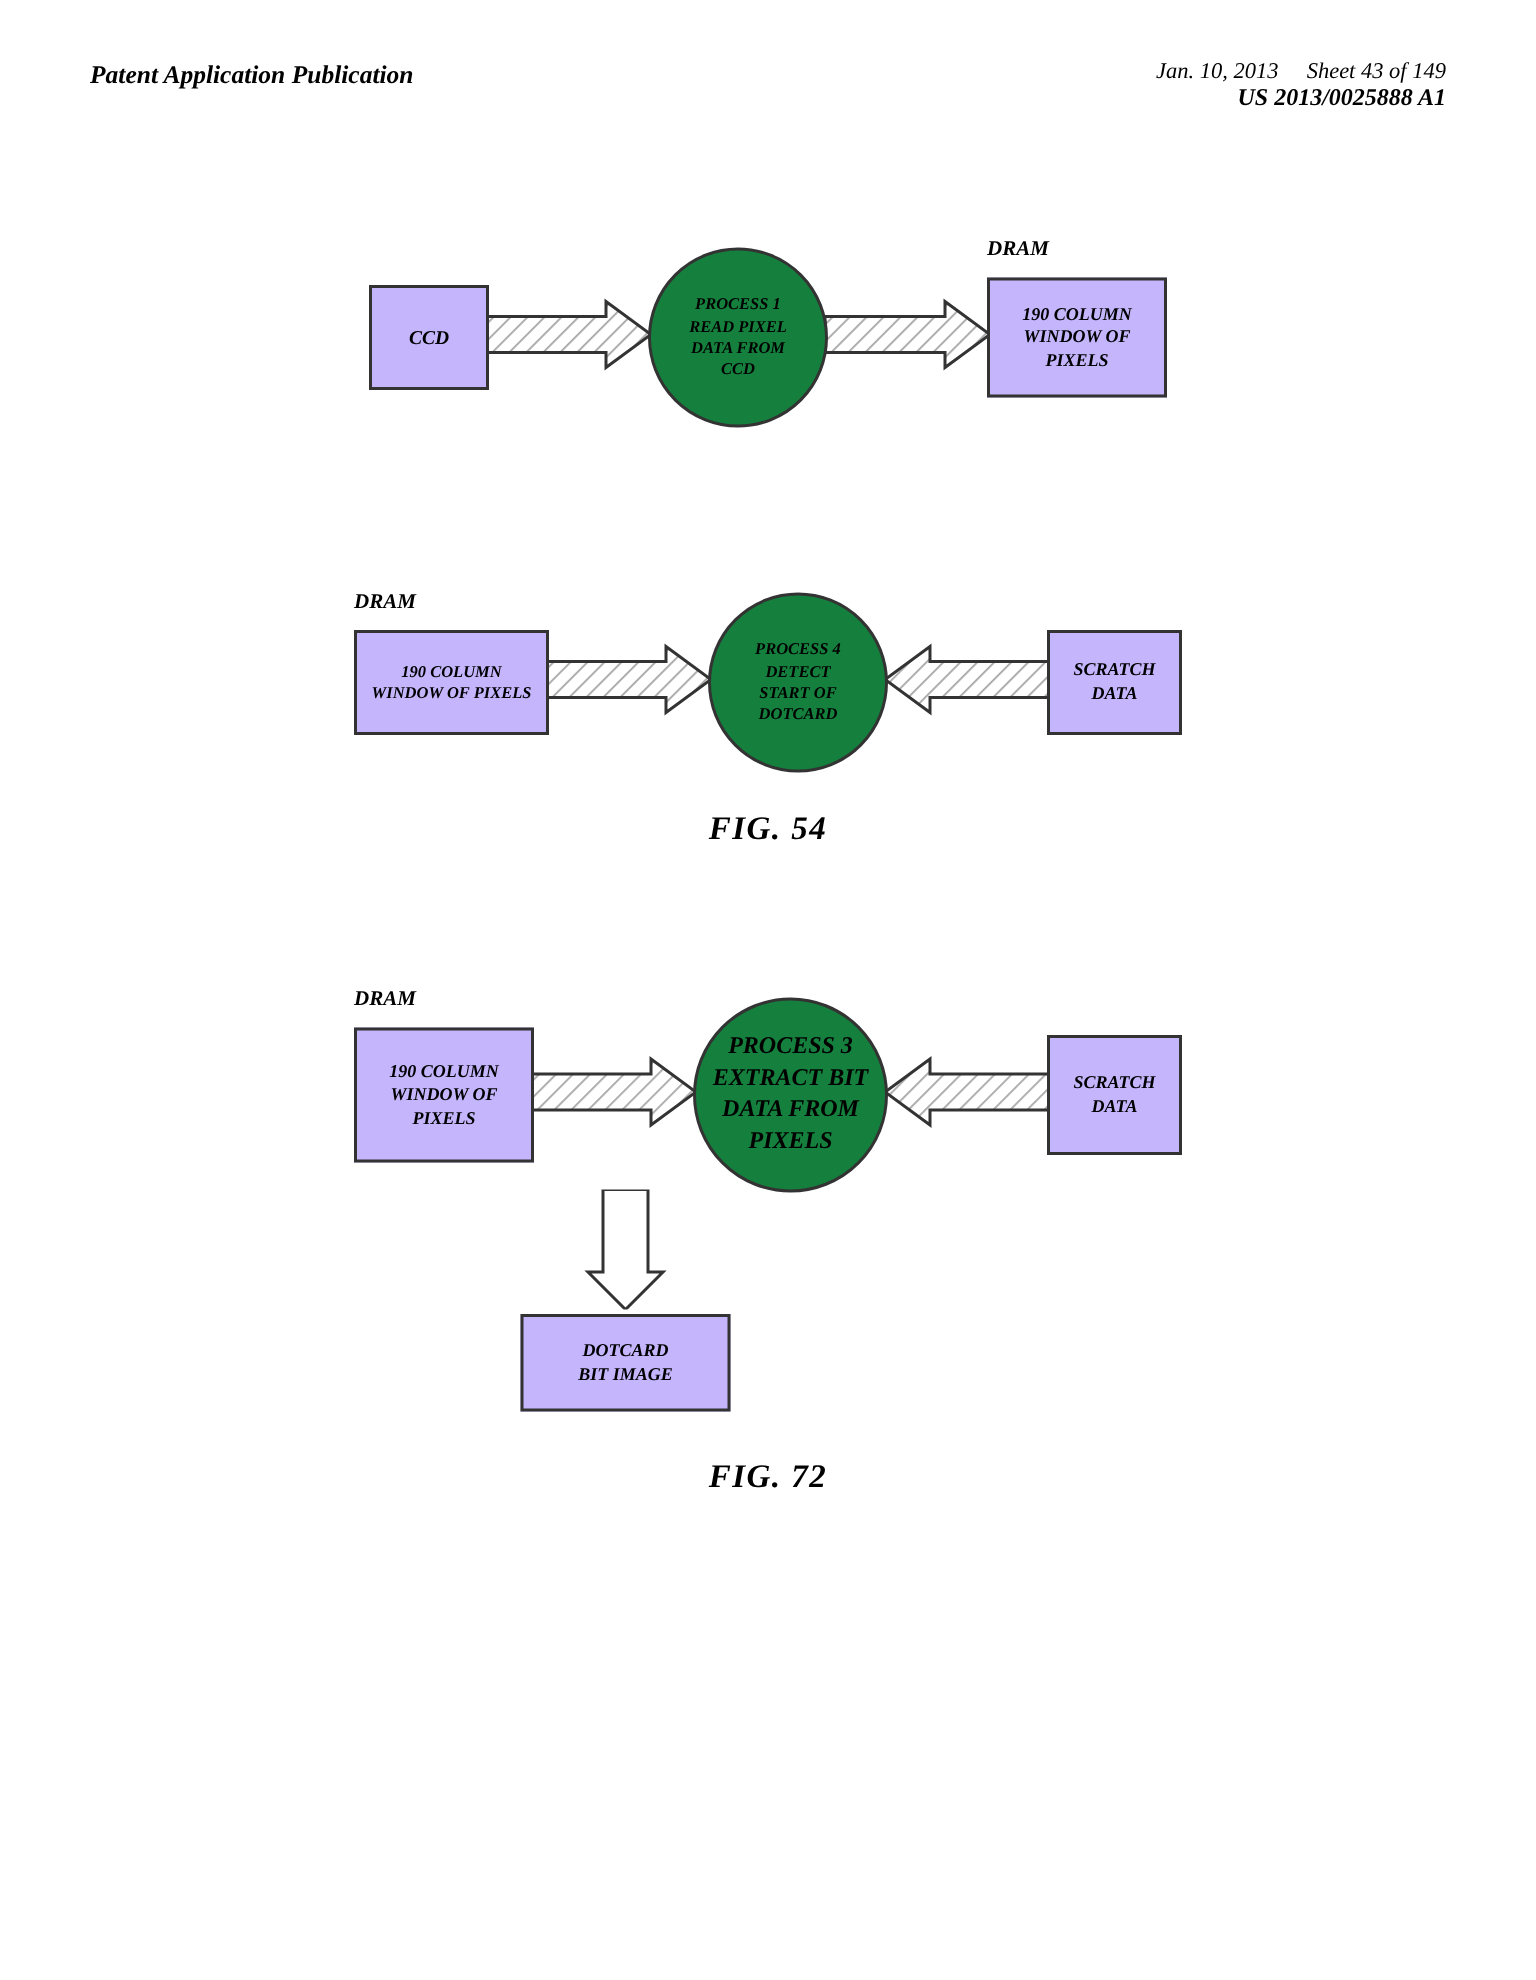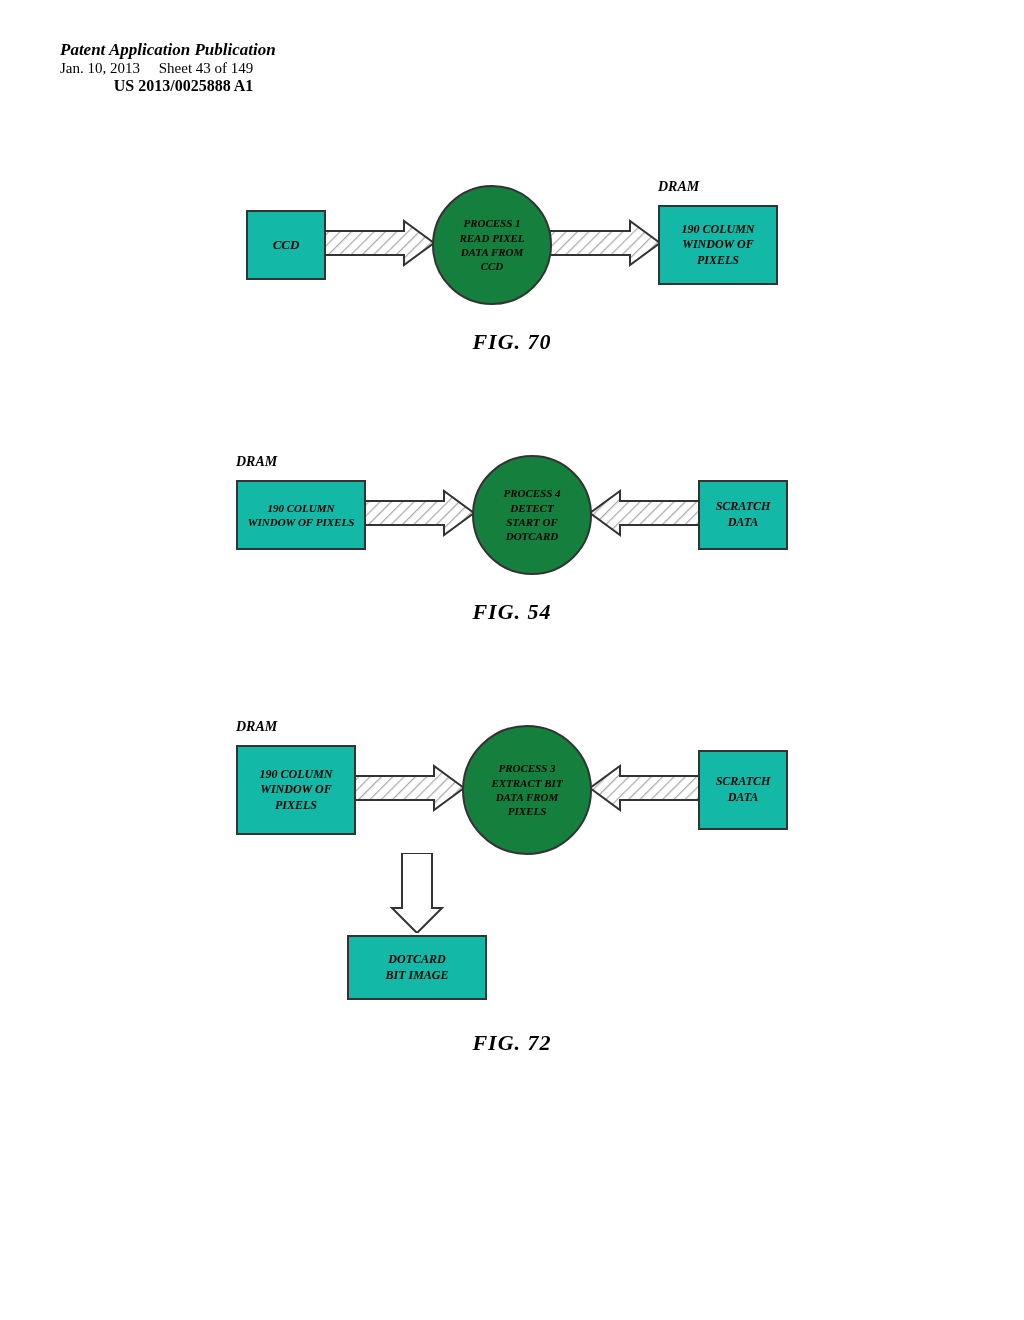--- a/index.html
+++ b/index.html
@@ -11,30 +11,30 @@
       position: relative;
     }
 
     
     .header {
       display: flex;
       justify-content: space-between;
       align-items: flex-start;
       padding: 40px 60px 20px 60px;
       border-bottom: none;
-      flex-direction: column;
     }
     .header-left {
       font-size: 17px;
       font-weight: bold;
       font-style: italic;
     }
     .header-right {
       text-align: right;
       font-size: 15px;
+      font-style: italic;
     }
     .header-right .patent-num {
       font-size: 16px;
       font-weight: bold;
     }
 
     
     .content {
       padding: 20px 60px 40px 60px;
     }
@@ -57,21 +57,21 @@
     .box {
       border: 2px solid #333;
       display: flex;
       align-items: center;
       justify-content: center;
       text-align: center;
       font-size: 13px;
       font-style: italic;
       font-weight: bold;
       line-height: 1.3;
-      background: #14b8a6;
+      background: #c4b5fd;
       position: relative;
       z-index: 2;
     }
 
     
     .circle {
       border: 2px solid #333;
       border-radius: 50%;
       display: flex;
       align-items: center;
@@ -187,21 +187,20 @@
           <span style="font-size:14px; font-style:italic; font-weight:bold;">DRAM</span>
         </div>
         <div class="box" style="width:120px; height:80px; font-size:12px;">
           <span style="white-space:pre-line; font-style:italic; font-weight:bold;">190 COLUMN
 WINDOW OF
 PIXELS</span>
         </div>
       </div>
 
     </div>
-    <div class="figure-caption">FIG. 70</div>
   </div>
 
   <div class="figure-section">
     <div class="fig71-diagram">
 
       <div style="position:relative; display:flex; align-items:center;">
         <div style="position:absolute; top:-28px; left:0;">
           <span style="font-size:14px; font-style:italic; font-weight:bold;">DRAM</span>
         </div>
         <div class="box" style="width:130px; height:70px; font-size:11px;">
@@ -269,21 +268,21 @@
           <svg width="110" height="60" viewBox="0 0 110 60">
             <defs>
               <pattern id="hatch5" patternUnits="userSpaceOnUse" width="8" height="8" patternTransform="rotate(45)">
                 <line x1="0" y1="0" x2="0" y2="8" stroke="#aaa" stroke-width="2.5"></line>
               </pattern>
             </defs>
             <polygon points="0,18 80,18 80,8 110,30 80,52 80,42 0,42" fill="url(#hatch5)" stroke="#333" stroke-width="2"></polygon>
           </svg>
         </div>
 
-        <div class="circle" style="width:130px; height:130px; font-size:11px;">
+        <div class="circle" style="width:130px; height:130px; font-size:16px;">
           <span style="white-space:pre-line;">PROCESS 3
 EXTRACT BIT
 DATA FROM
 PIXELS</span>
         </div>
 
         <div style="margin: 0 -2px;">
           <svg width="110" height="60" viewBox="0 0 110 60">
             <defs>
               <pattern id="hatch6" patternUnits="userSpaceOnUse" width="8" height="8" patternTransform="rotate(45)">

